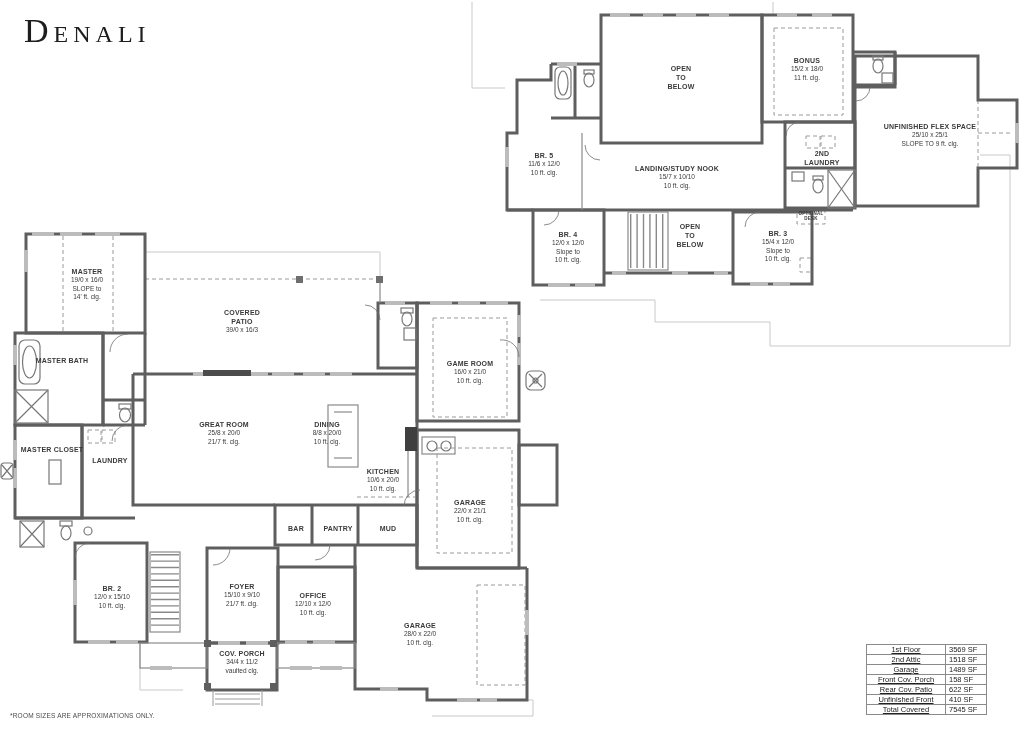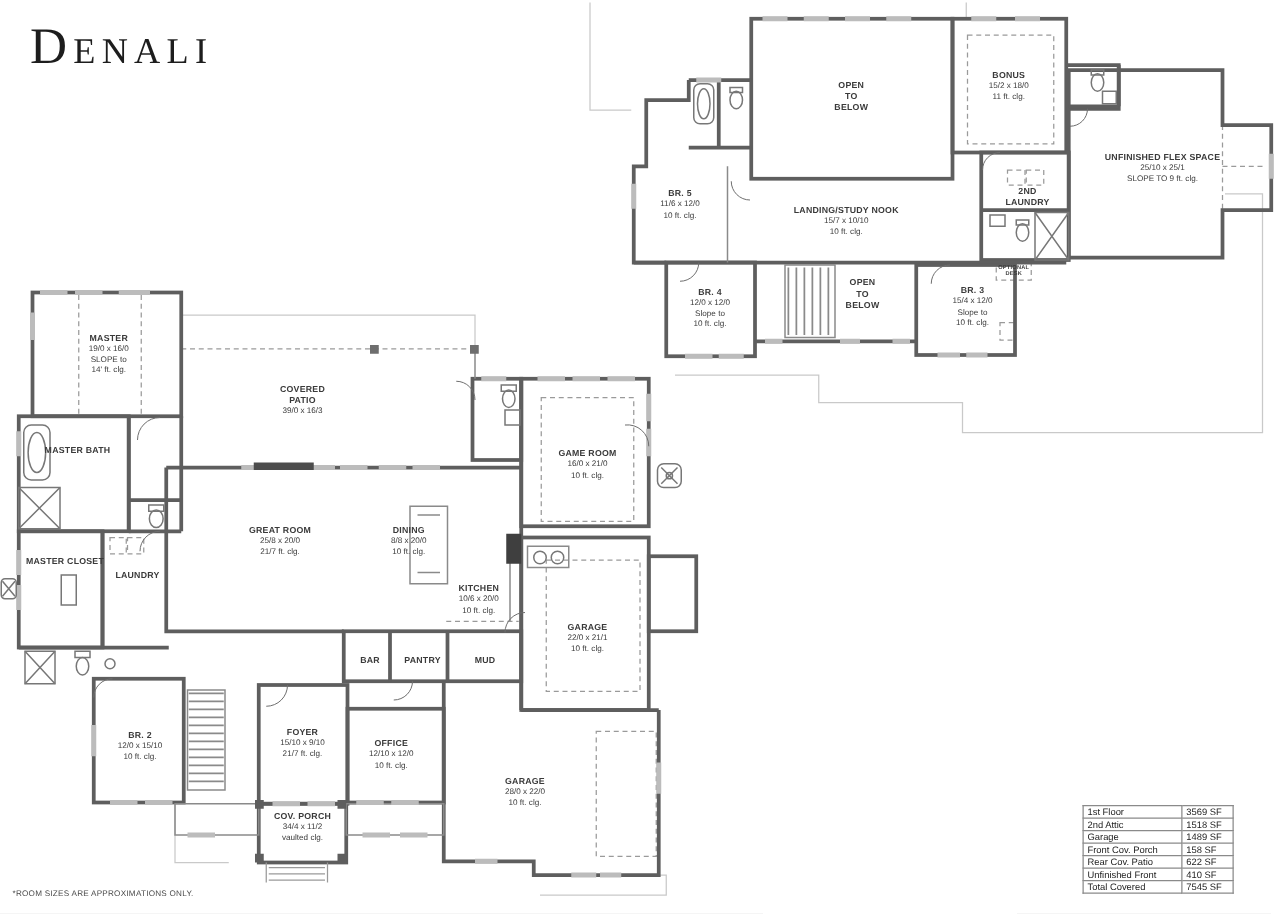--- a/index.html
+++ b/index.html
@@ -1,31 +1,31 @@
 <!DOCTYPE html>
 <html><head>
 <meta charset="utf-8">
 <style>
   html,body{margin:0;padding:0;background:#e8e8e8;}
   #canvas{position:relative;width:1024px;height:731px;background:#ffffff;overflow:hidden;
           font-family:"Liberation Sans",sans-serif;}
   #plan-title{position:absolute;left:24px;top:12px;font-family:"Liberation Serif",serif;
-          font-variant:small-caps;font-size:41px;letter-spacing:5px;color:#1d1d1d;font-weight:400;}
+          font-variant:small-caps;font-size:34px;letter-spacing:5px;color:#1d1d1d;font-weight:400;}
   svg{position:absolute;left:0;top:0;}
   .rl{position:absolute;transform:translate(-50%,-50%);text-align:center;color:#3a3a3a;
       font-size:6.5px;line-height:1.3;white-space:nowrap;}
   .rl b{display:block;font-size:7px;font-weight:bold;letter-spacing:.2px;}
   .rl span{display:block;}
   .rl b:empty,.rl span:empty{display:none;}
   .tiny{font-size:4.5px;line-height:1.15;}
   .tiny b{font-size:4.5px;}
   #area-table{position:absolute;left:866px;top:644px;border-collapse:collapse;
       font-size:7.5px;color:#222;background:#fff;}
   #area-table td{border:1px solid #8a8a8a;padding:0 3px;height:9px;line-height:9px;}
-  #area-table td.lab{width:72px;text-align:left;}
+  #area-table td.lab{width:72px;text-align:center;text-decoration:underline;}
   #area-table td.val{width:34px;text-align:left;}
   #footnote{position:absolute;left:10px;top:712px;font-size:6.5px;color:#4a4a4a;letter-spacing:.2px;}
 </style>
 </head>
 <body>
 
 <div id="canvas">
 
   <div id="plan-title">Denali</div>
 

